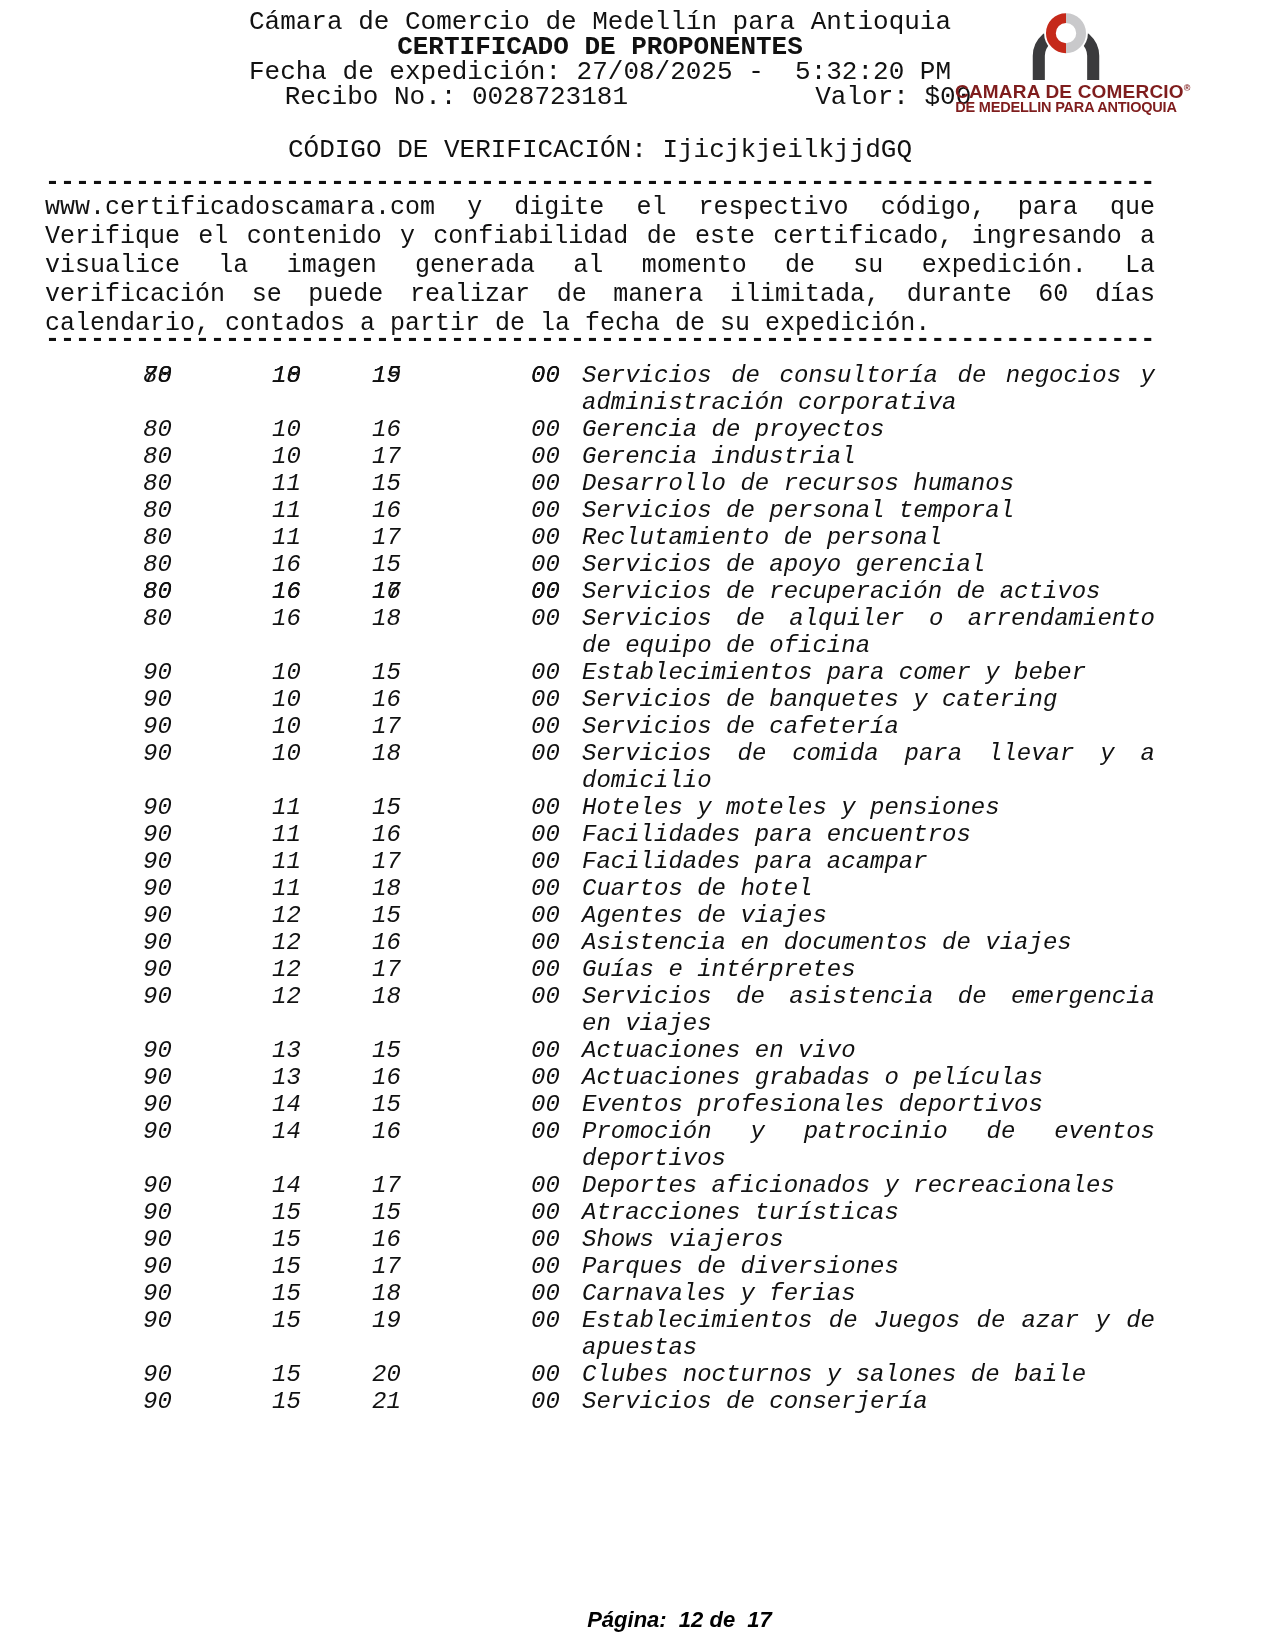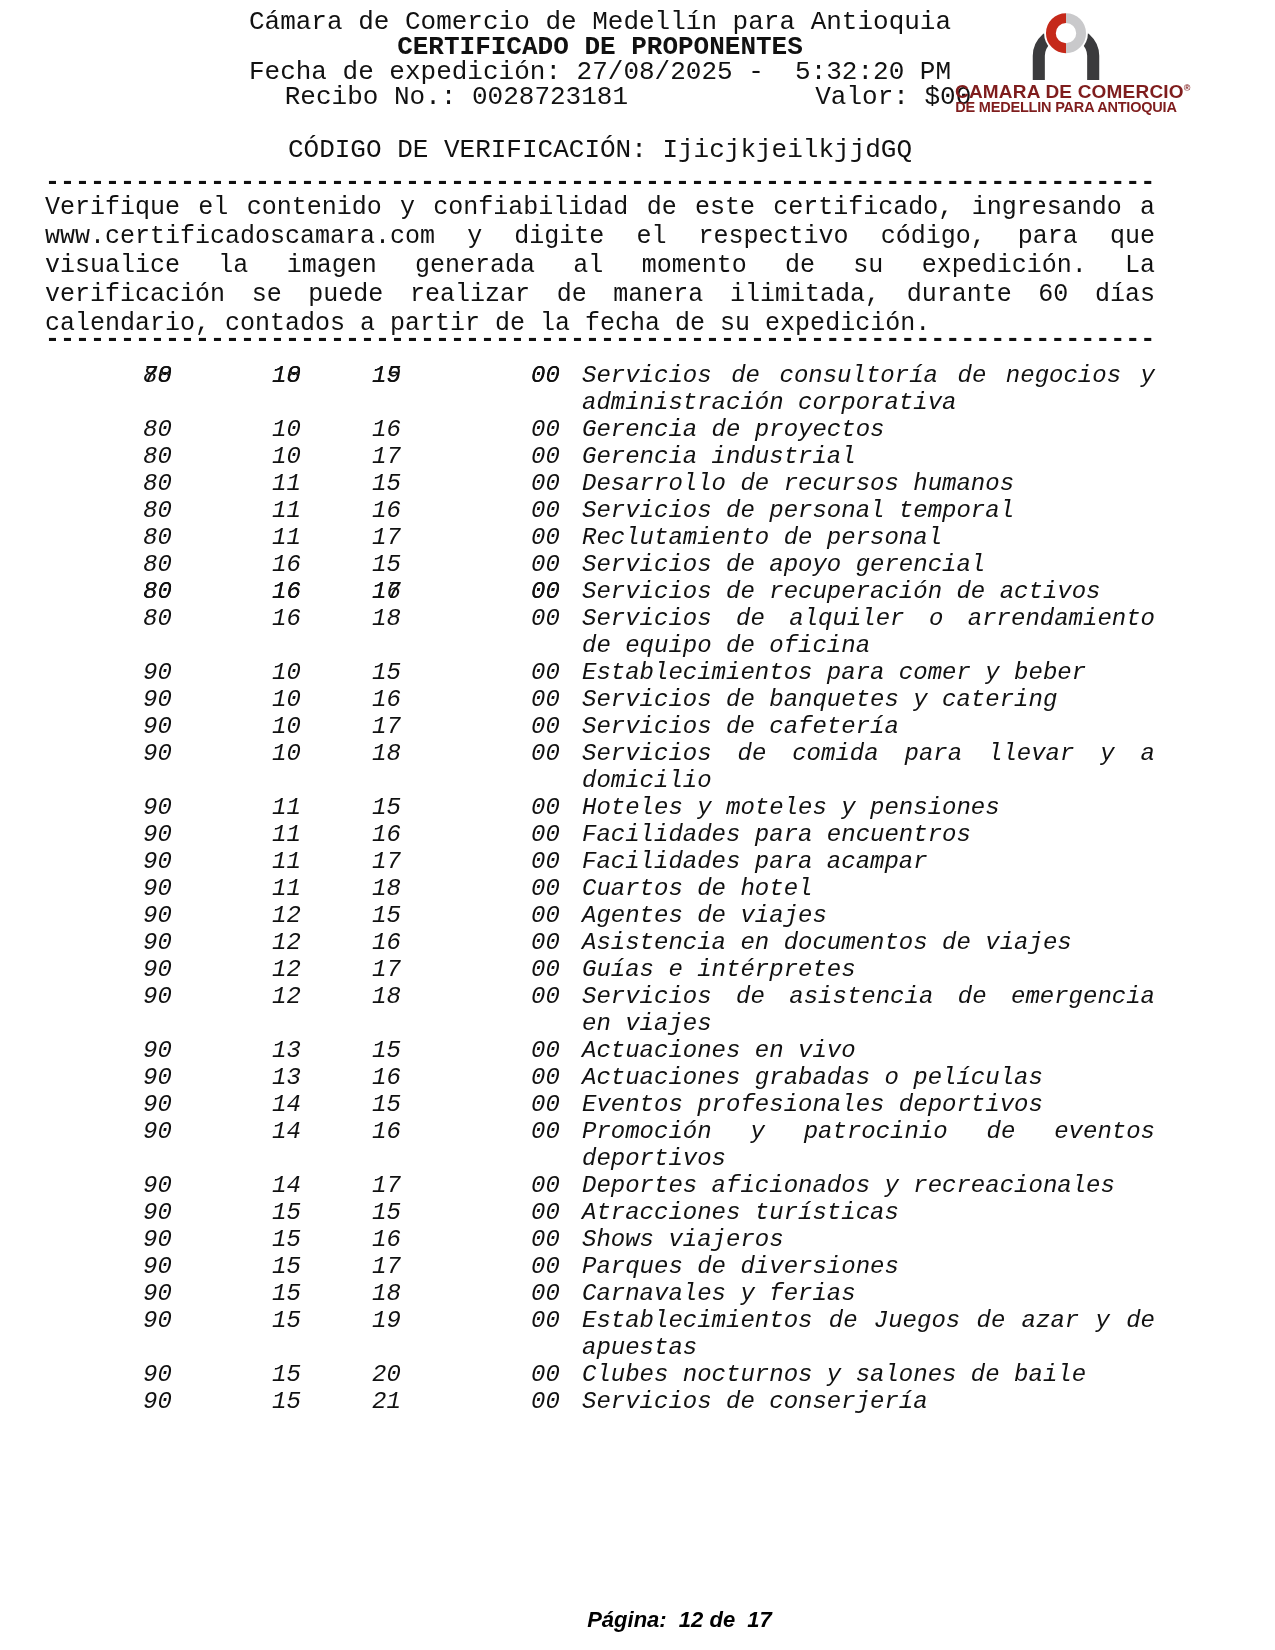--- a/index.html
+++ b/index.html
@@ -59,22 +59,22 @@
     <div class="hline hline1">Cámara de Comercio de Medellín para Antioquia</div>
     <div class="hline hline2">CERTIFICADO DE PROPONENTES</div>
     <div class="hline hline3">Fecha de expedición: 27/08/2025 -  5:32:20 PM</div>
     <div class="hline hline4">Recibo No.: 0028723181            Valor: $00</div>
 
     <div class="code-line">CÓDIGO DE VERIFICACIÓN: IjicjkjeilkjjdGQ</div>
 
     <div class="divider divider1">--------------------------------------------------------------------------</div>
 
     <div class="para" id="para">
+        <div class="pline j">www.certificadoscamara.com y digite el respectivo código, para que</div>
         <div class="pline j">Verifique el contenido y confiabilidad de este certificado, ingresando a</div>
-        <div class="pline j">www.certificadoscamara.com y digite el respectivo código, para que</div>
         <div class="pline j">visualice la imagen generada al momento de su expedición. La</div>
         <div class="pline j">verificación se puede realizar de manera ilimitada, durante 60 días</div>
         <div class="pline">calendario, contados a partir de la fecha de su expedición.</div>
       </div>
 
     <div class="divider divider2">--------------------------------------------------------------------------</div>
 
     <div class="tbl" id="tbl">
         <div class="trow">
           <span class="cc c1">78</span>

